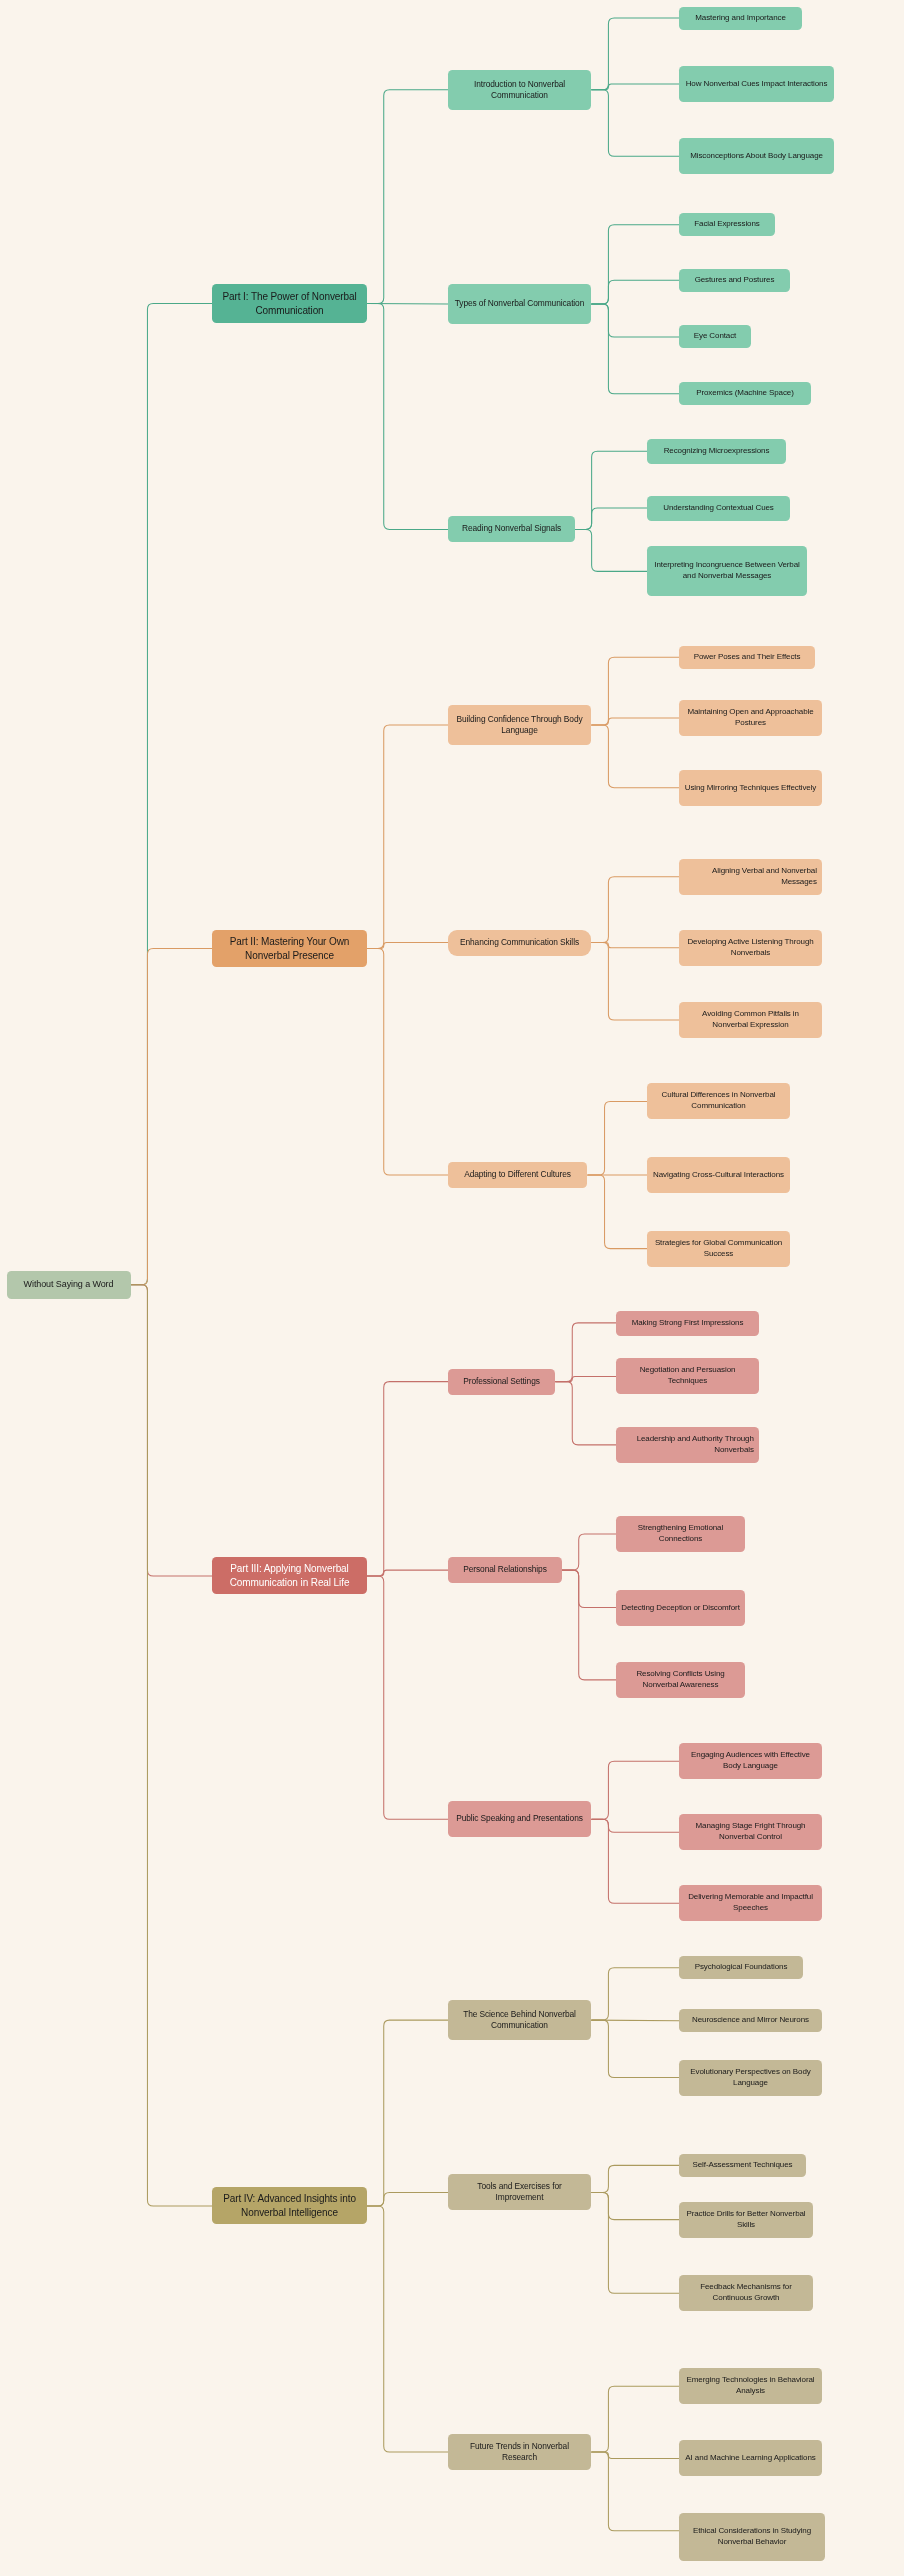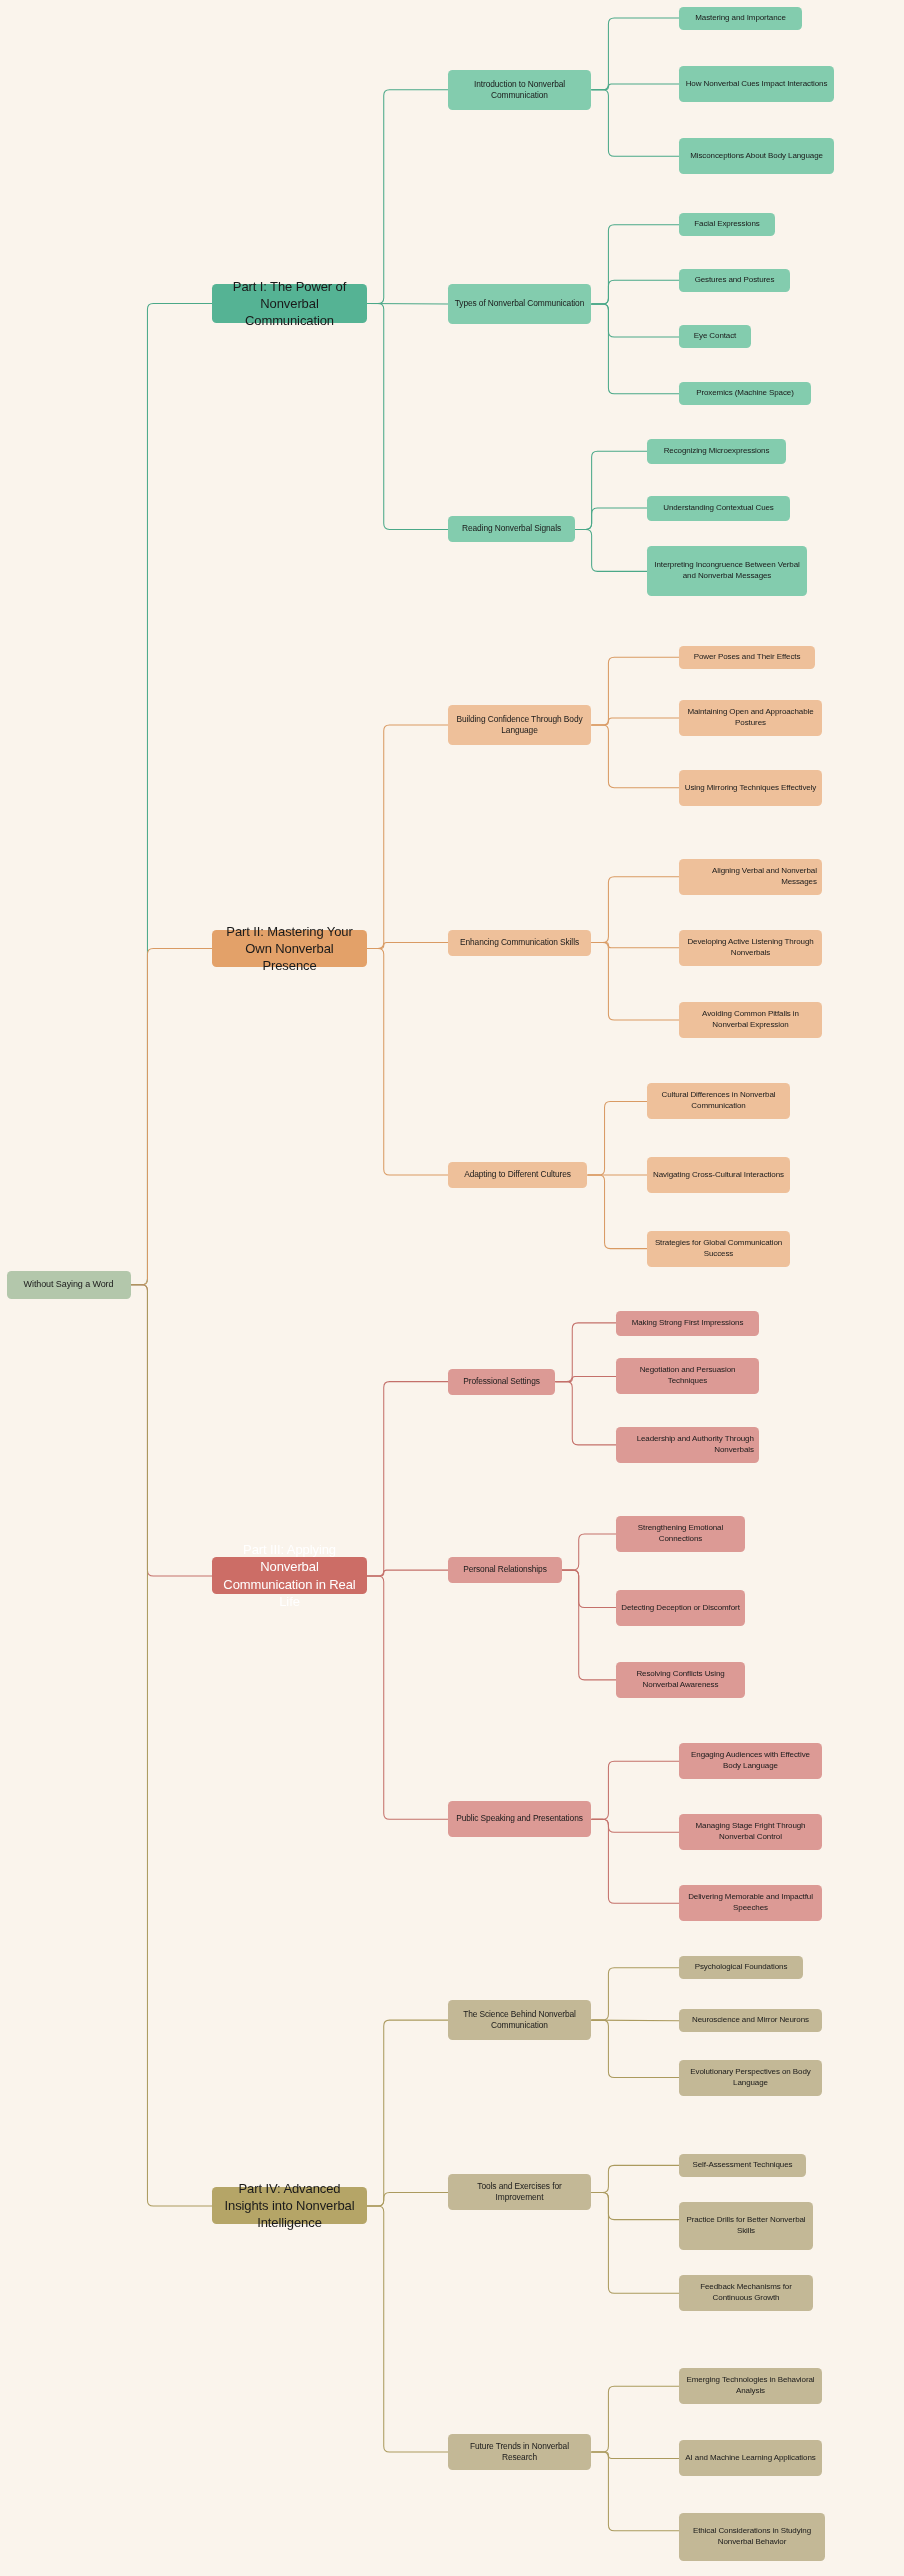--- a/index.html
+++ b/index.html
@@ -30,21 +30,21 @@
     justify-content: center;
     text-align: center;
     border-radius: 4.5px;
     line-height: 1.32;
     padding: 2.6px 5.2px;
     color: #1a1a1a;
     letter-spacing: -0.1px;
     white-space: pre-line;
   }
   .node.root  { font-size: 9px; }
-  .node.l1    { font-size: 13px; }
+  .node.l1    { font-size: 10px; }
   .node.l2    { font-size: 8.4px; }
   .node.l3    { font-size: 8px; }
   .node.white-text { color: #ffffff; }
 </style>
 </head>
 <body>
 
 <div id="canvas" style="background: rgb(250, 244, 236);">
   <svg id="edges" width="905" height="2576" viewBox="0 0 1401 3990">
       <path d="M 202 1990 L 219 1990 Q 228 1990 228 1981 L 228 479 Q 228 470 237 470 L 328 470" fill="none" stroke="#4aa888" stroke-width="1.6" stroke-linecap="round"></path>
@@ -114,21 +114,21 @@
     <div class="node l3" style="left: 679px; top: 382px; width: 132px; height: 23px; background: rgb(131, 204, 174);">Proxemics (Machine Space)</div>
     <div class="node l2" style="left: 448px; top: 516px; width: 127px; height: 26px; background: rgb(131, 204, 174);">Reading Nonverbal Signals</div>
     <div class="node l3" style="left: 647px; top: 439px; width: 139px; height: 24.5px; background: rgb(131, 204, 174);">Recognizing Microexpressions</div>
     <div class="node l3" style="left: 647px; top: 496px; width: 143px; height: 24.5px; background: rgb(131, 204, 174);">Understanding Contextual Cues</div>
     <div class="node l3" style="left: 647px; top: 546px; width: 160px; height: 50px; background: rgb(131, 204, 174);">Interpreting Incongruence Between Verbal and Nonverbal Messages</div>
     <div class="node l1" style="left: 212px; top: 930px; width: 155px; height: 37px; background: rgb(227, 161, 105);">Part II: Mastering Your Own Nonverbal Presence</div>
     <div class="node l2" style="left: 448px; top: 705px; width: 143px; height: 40px; background: rgb(238, 192, 154);">Building Confidence Through Body Language</div>
     <div class="node l3" style="left: 679px; top: 646px; width: 136px; height: 23px; background: rgb(238, 192, 154);">Power Poses and Their Effects</div>
     <div class="node l3" style="left: 679px; top: 700px; width: 143px; height: 36px; background: rgb(238, 192, 154);">Maintaining Open and Approachable Postures</div>
     <div class="node l3" style="left: 679px; top: 770px; width: 143px; height: 36px; background: rgb(238, 192, 154);">Using Mirroring Techniques Effectively</div>
-    <div class="node l2" style="left: 448px; top: 930px; width: 143px; height: 26px; background: rgb(238, 192, 154);">Enhancing Communication Skills</div>
+    <div class="node l2" style="left: 448px; top: 930px; width: 143px; height: 26px; background: rgb(238, 192, 154); border-radius: 9px;">Enhancing Communication Skills</div>
     <div class="node l3" style="left: 679px; top: 859px; width: 143px; height: 36px; background: rgb(238, 192, 154); text-align: right;">Aligning Verbal and Nonverbal Messages</div>
     <div class="node l3" style="left: 679px; top: 930px; width: 143px; height: 36px; background: rgb(238, 192, 154);">Developing Active Listening Through Nonverbals</div>
     <div class="node l3" style="left: 679px; top: 1002px; width: 143px; height: 36px; background: rgb(238, 192, 154);">Avoiding Common Pitfalls in Nonverbal Expression</div>
     <div class="node l2" style="left: 448px; top: 1162px; width: 139px; height: 26px; background: rgb(238, 192, 154);">Adapting to Different Cultures</div>
     <div class="node l3" style="left: 647px; top: 1083px; width: 143px; height: 36px; background: rgb(238, 192, 154);">Cultural Differences in Nonverbal Communication</div>
     <div class="node l3" style="left: 647px; top: 1157px; width: 143px; height: 36px; background: rgb(238, 192, 154);">Navigating Cross-Cultural Interactions</div>
     <div class="node l3" style="left: 647px; top: 1231px; width: 143px; height: 36px; background: rgb(238, 192, 154);">Strategies for Global Communication Success</div>
     <div class="node l1 white-text" style="left: 212px; top: 1557px; width: 155px; height: 37px; background: rgb(204, 109, 102);">Part III: Applying Nonverbal Communication in Real Life</div>
     <div class="node l2" style="left: 448px; top: 1369px; width: 107px; height: 26px; background: rgb(220, 154, 149);">Professional Settings</div>
     <div class="node l3" style="left: 616px; top: 1311px; width: 143px; height: 24.5px; background: rgb(220, 154, 149);">Making Strong First Impressions</div>
@@ -142,20 +142,20 @@
     <div class="node l3" style="left: 679px; top: 1743px; width: 143px; height: 36px; background: rgb(220, 154, 149);">Engaging Audiences with Effective Body Language</div>
     <div class="node l3" style="left: 679px; top: 1814px; width: 143px; height: 36px; background: rgb(220, 154, 149);">Managing Stage Fright Through Nonverbal Control</div>
     <div class="node l3" style="left: 679px; top: 1885px; width: 143px; height: 36px; background: rgb(220, 154, 149);">Delivering Memorable and Impactful Speeches</div>
     <div class="node l1" style="left: 212px; top: 2187px; width: 155px; height: 37px; background: rgb(181, 165, 103);">Part IV: Advanced Insights into Nonverbal Intelligence</div>
     <div class="node l2" style="left: 448px; top: 2000px; width: 143px; height: 40px; background: rgb(195, 184, 150);">The Science Behind Nonverbal Communication</div>
     <div class="node l3" style="left: 679px; top: 1956px; width: 124px; height: 23px; background: rgb(195, 184, 150);">Psychological Foundations</div>
     <div class="node l3" style="left: 679px; top: 2009px; width: 143px; height: 23px; background: rgb(195, 184, 150);">Neuroscience and Mirror Neurons</div>
     <div class="node l3" style="left: 679px; top: 2060px; width: 143px; height: 36px; background: rgb(195, 184, 150);">Evolutionary Perspectives on Body Language</div>
     <div class="node l2" style="left: 448px; top: 2174px; width: 143px; height: 36px; background: rgb(195, 184, 150);">Tools and Exercises for Improvement</div>
     <div class="node l3" style="left: 679px; top: 2154px; width: 127px; height: 23px; background: rgb(195, 184, 150);">Self-Assessment Techniques</div>
-    <div class="node l3" style="left: 679px; top: 2202px; width: 134px; height: 48px; background: rgb(195, 184, 150);">Practice Drills for Better Nonverbal Skills</div>
+    <div class="node l3" style="left: 679px; top: 2202px; width: 134px; height: 36px; background: rgb(195, 184, 150);">Practice Drills for Better Nonverbal Skills</div>
     <div class="node l3" style="left: 679px; top: 2275px; width: 134px; height: 36px; background: rgb(195, 184, 150);">Feedback Mechanisms for Continuous Growth</div>
     <div class="node l2" style="left: 448px; top: 2434px; width: 143px; height: 36px; background: rgb(195, 184, 150);">Future Trends in Nonverbal Research</div>
     <div class="node l3" style="left: 679px; top: 2368px; width: 143px; height: 36px; background: rgb(195, 184, 150);">Emerging Technologies in Behavioral Analysis</div>
     <div class="node l3" style="left: 679px; top: 2440px; width: 143px; height: 36px; background: rgb(195, 184, 150);">AI and Machine Learning Applications</div>
     <div class="node l3" style="left: 679px; top: 2513px; width: 146px; height: 48px; background: rgb(195, 184, 150);">Ethical Considerations in Studying Nonverbal Behavior</div>
   </div>
 
 
 </body></html>

